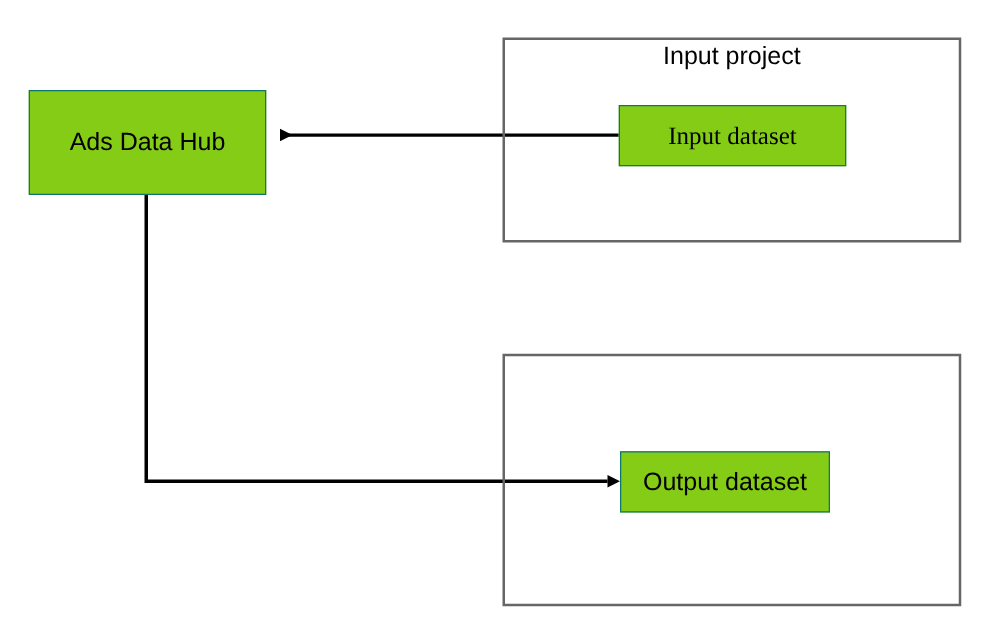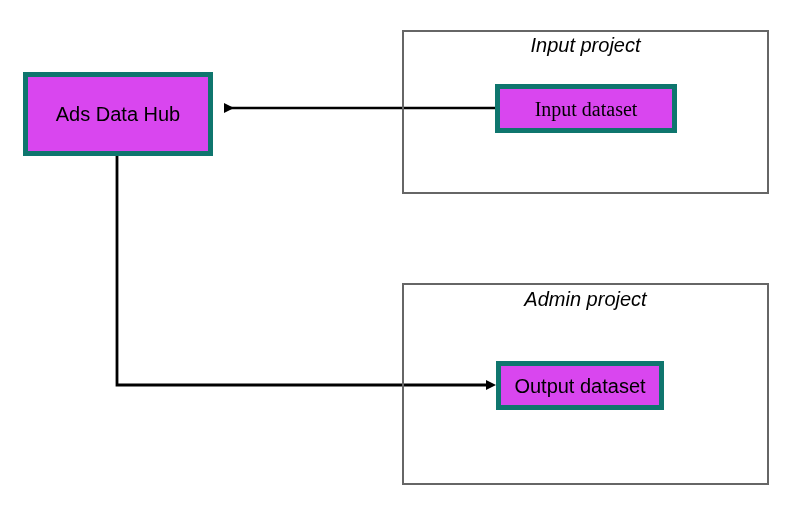--- a/index.html
+++ b/index.html
@@ -26,43 +26,42 @@
     width: 787px;
     height: 515px;
     pointer-events: none;
   }
   .node {
     position: absolute;
     box-sizing: border-box;
     display: flex;
     align-items: center;
     justify-content: center;
-    background: #d946ef;
-    border: 5px solid #0f766e;
+    background: #84cc16;
+    border: 1px solid #0f766e;
     color: #000000;
     font-size: 20px;
     line-height: 1.1;
     white-space: nowrap;
     z-index: 3;
   }
   .container-box {
     position: absolute;
     box-sizing: border-box;
     background: transparent;
     border: 2px solid #666666;
     z-index: 1;
   }
   .container-title {
     position: absolute;
     text-align: center;
     font-size: 20px;
     color: #000000;
     white-space: nowrap;
     z-index: 4;
-    font-style: italic;
   }
 
   
   #node-ads-data-hub {
     left: 23px;
     top: 72px;
     width: 190px;
     height: 84px;
   }
   #box-input-project {
@@ -126,19 +125,18 @@
   </div>
 
   <div class="container-box" id="box-input-project"></div>
   <div class="container-title" id="title-input-project">Input project</div>
 
   <div class="node" id="node-input-dataset">
     <span>Input dataset</span>
   </div>
 
   <div class="container-box" id="box-admin-project"></div>
-  <div class="container-title" id="title-admin-project">Admin project</div>
 
   <div class="node" id="node-output-dataset">
     <span>Output dataset</span>
   </div>
 
 </div>
 
 </body></html>

